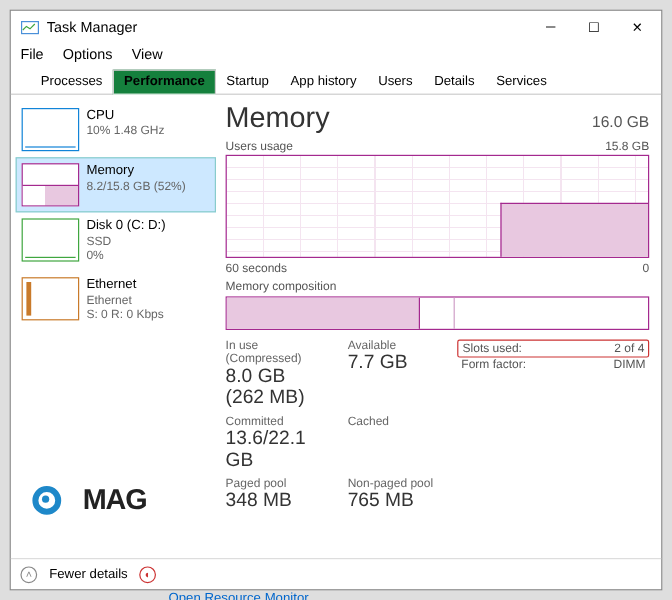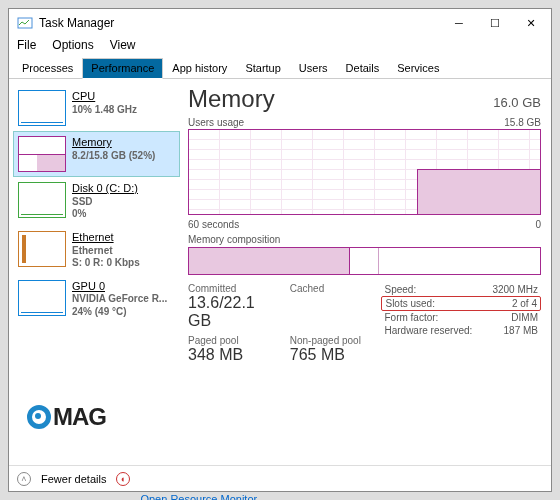--- a/index.html
+++ b/index.html
@@ -4,42 +4,42 @@
 <style>
 * { margin:0; padding:0; box-sizing:border-box; font-family:"Segoe UI",Arial,sans-serif; }
 body { background:#dedede; padding:8px; }
 .window { width:544px; height:484px; background:#fff; border:1px solid #888; display:flex; flex-direction:column; }
 .titlebar { height:28px; display:flex; align-items:center; padding:0 2px 0 8px; }
 .titlebar .ico { width:16px; height:16px; margin-right:6px; }
 .titlebar .ttl { font-size:12px; flex:1; }
 .wbtn { width:36px; height:28px; display:flex; align-items:center; justify-content:center; font-size:11px; }
 .menubar { height:20px; display:flex; padding:0 6px; gap:12px; font-size:12px; }
 .menubar div { padding:1px 2px; }
-.tabs { display:flex; border-bottom:1px solid #ccc; height:22px; font-size:11px; padding-left:4px; }
+.tabs { display:flex; border-bottom:1px solid #ccc; height:22px; font-size:11px; padding-left:16px; }
 .tab { padding:3px 8px; border:1px solid transparent; border-bottom:none; position:relative; top:1px; }
-.tab.active { border-color:#ccc; background:#0369a1; border-bottom:1px solid #fff; }
+.tab.active { border-color:#ccc; background:#15803d; border-bottom:1px solid #fff;font-weight:bold; }
 .body { flex:1; display:flex; overflow:hidden; }
 .sidebar { width:175px; padding:6px 4px; }
 .sitem { display:flex; gap:6px; padding:4px 4px; border:1px solid transparent; }
 .sitem.sel { background:#cde8ff; border:1px solid #8cc; }
 .thumb { width:48px; height:36px; border:1px solid; position:relative; background:#fff; }
 .sitem .txt { font-size:11px; line-height:1.25; }
-.sitem .txt .nm { color:#000;text-decoration:underline; }
-.sitem .txt .sub { color:#666; font-size:10px;font-weight:bold; }
+.sitem .txt .nm { color:#000; }
+.sitem .txt .sub { color:#666; font-size:10px; }
 .th-cpu { border-color:#1184d8; }
 .th-cpu::after { content:""; position:absolute; bottom:2px; left:2px; right:2px; height:6px; border-bottom:1px solid #1184d8; }
 .th-mem { border-color:#a4298f; }
 .th-mem::after { content:""; position:absolute; left:0; right:0; bottom:0; height:16px; background:linear-gradient(to right,#fff 40%,#e8c8e0 40%); border-top:1px solid #a4298f; }
 .th-disk { border-color:#3fa63f; }
 .th-disk::after { content:""; position:absolute; left:2px; right:2px; bottom:2px; height:2px; border-bottom:1px solid #3fa63f; }
 .th-eth { border-color:#c97a2a; }
 .th-eth::before { content:""; position:absolute; left:3px; top:3px; bottom:3px; width:4px; background:#c97a2a; }
 .th-gpu { border-color:#1184d8; }
 .th-gpu::after { content:""; position:absolute; bottom:2px; left:2px; right:2px; height:8px; border-bottom:1px solid #1184d8; }
-.logo { position:absolute; left:18px; bottom:34px; font-size:24px; font-weight:700; color:#222; letter-spacing:-1px; display:flex; align-items:center; gap:2px; }
+.logo { position:absolute; left:18px; bottom:34px; font-size:24px; font-weight:700; color:#222; letter-spacing:-1px; display:flex; align-items:center; gap:18px; }
 .logo .dot { width:24px; height:24px; border:5px solid #1e88c9; border-radius:50%; position:relative; }
 .logo .dot::after { content:""; position:absolute; width:6px; height:6px; background:#1e88c9; border-radius:50%; top:3px; left:3px; }
 .main { flex:1; padding:6px 10px 0 4px; font-size:11px; color:#555; }
 .mhead { display:flex; justify-content:space-between; align-items:baseline; }
 .mhead h1 { font-size:24px; font-weight:400; color:#333; }
 .mhead .cap { font-size:13px; }
 .lbrow { display:flex; justify-content:space-between; font-size:10px; margin-top:4px; }
 .bigchart { height:86px; border:1px solid #a4298f; margin-top:1px; position:relative; background:repeating-linear-gradient(to bottom,transparent,transparent 9px,#f4e4f0 9px,#f4e4f0 10px),repeating-linear-gradient(to right,transparent,transparent 30px,#f4e4f0 30px,#f4e4f0 31px); }
 .bigchart .fill { position:absolute; right:0; bottom:0; width:35%; height:45px; background:#e8c8e0; border-top:1px solid #a4298f; border-left:1px solid #a4298f; }
 .comp { height:28px; border:1px solid #a4298f; margin-top:2px; display:flex; }
@@ -74,22 +74,22 @@
     <div class="wbtn close">✕</div>
   </div>
   <div class="menubar">
     <div>File</div>
     <div>Options</div>
     <div>View</div>
   </div>
   <div class="tabs">
     <div class="tab">Processes</div>
     <div class="tab active">Performance</div>
+    <div class="tab">Startup</div>
     <div class="tab">App history</div>
-    <div class="tab">Startup</div>
     <div class="tab">Users</div>
     <div class="tab">Details</div>
     <div class="tab">Services</div>
   </div>
   <div class="body">
     <div class="sidebar" style="position:relative;">
       <div class="sitem">
         <div class="thumb th-cpu"></div>
         <div class="txt">
             <div class="nm">CPU</div>
@@ -110,28 +110,20 @@
             <div class="sub">SSD</div>
             <div class="sub">0%</div>
           </div>
       </div>
       <div class="sitem">
         <div class="thumb th-eth"></div>
         <div class="txt">
             <div class="nm">Ethernet</div>
             <div class="sub">Ethernet</div>
             <div class="sub">S: 0 R: 0 Kbps</div>
-          </div>
-      </div>
-      <div class="sitem">
-        <div class="thumb th-gpu"></div>
-        <div class="txt">
-            <div class="nm">GPU 0</div>
-            <div class="sub">NVIDIA GeForce R...</div>
-            <div class="sub">24% (49 °C)</div>
           </div>
       </div>
       <div class="logo">
           <span class="dot"></span>
           <span>MAG</span>
         </div>
     </div>
     <div class="main">
       <div class="mhead">
         <h1>Memory</h1>
@@ -154,55 +146,57 @@
       <div class="comp">
           <div></div>
           <div></div>
           <div></div>
         </div>
 
       <div class="stats">
         <div class="scol">
           <div class="twocol">
             <div class="srow">
+                <div class="lb">In use (Compressed)</div>
+                <div class="vl">8.0 GB (262 MB)</div>
+              </div>
+            <div class="srow">
+                <div class="lb">Available</div>
+                <div class="vl">7.7 GB</div>
+              </div>
+          </div>
+          <div class="twocol">
+            <div class="srow">
                 <div class="lb">Committed</div>
                 <div class="vl">13.6/22.1 GB</div>
               </div>
             <div class="srow">
                 <div class="lb">Cached</div>
               </div>
           </div>
           <div class="twocol">
             <div class="srow">
                 <div class="lb">Paged pool</div>
                 <div class="vl">348 MB</div>
               </div>
             <div class="srow">
                 <div class="lb">Non-paged pool</div>
                 <div class="vl">765 MB</div>
               </div>
           </div>
         </div>
         <div class="scol2">
-          <div class="srow2">
-              <span>Speed:</span>
-              <span>3200 MHz</span>
-            </div>
           <div class="srow2 hl">
               <span>Slots used:</span>
               <span>2 of 4</span>
             </div>
           <div class="srow2">
               <span>Form factor:</span>
               <span>DIMM</span>
             </div>
-          <div class="srow2">
-              <span>Hardware reserved:</span>
-              <span>187 MB</span>
-            </div>
         </div>
       </div>
     </div>
   </div>
   <div class="footer">
     <span class="circ">˄</span>
     <span>Fewer details</span>
     <span class="circ" style="color:#c33;border-color:#c33;">◐</span>
     <span class="link">Open Resource Monitor</span>
   </div>

